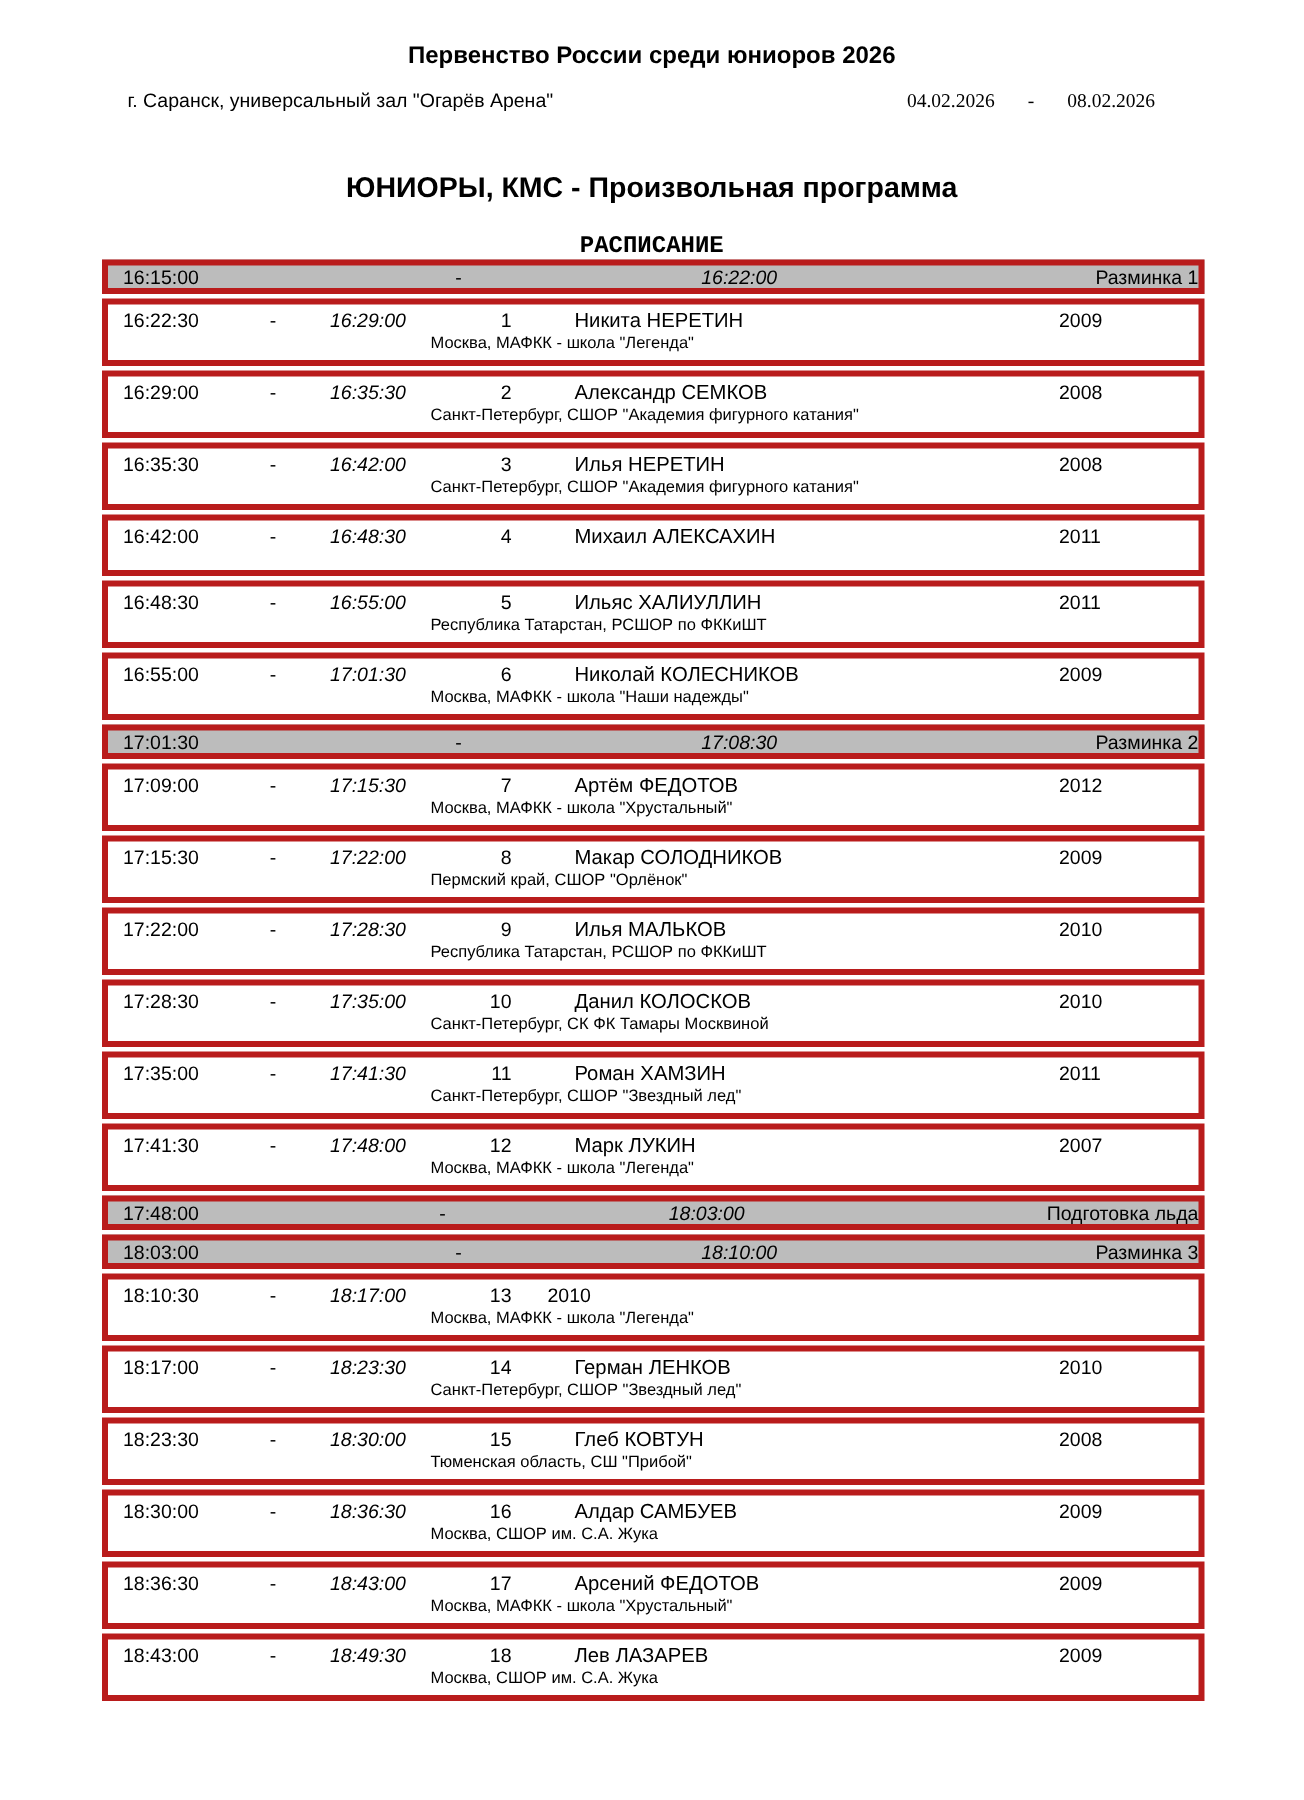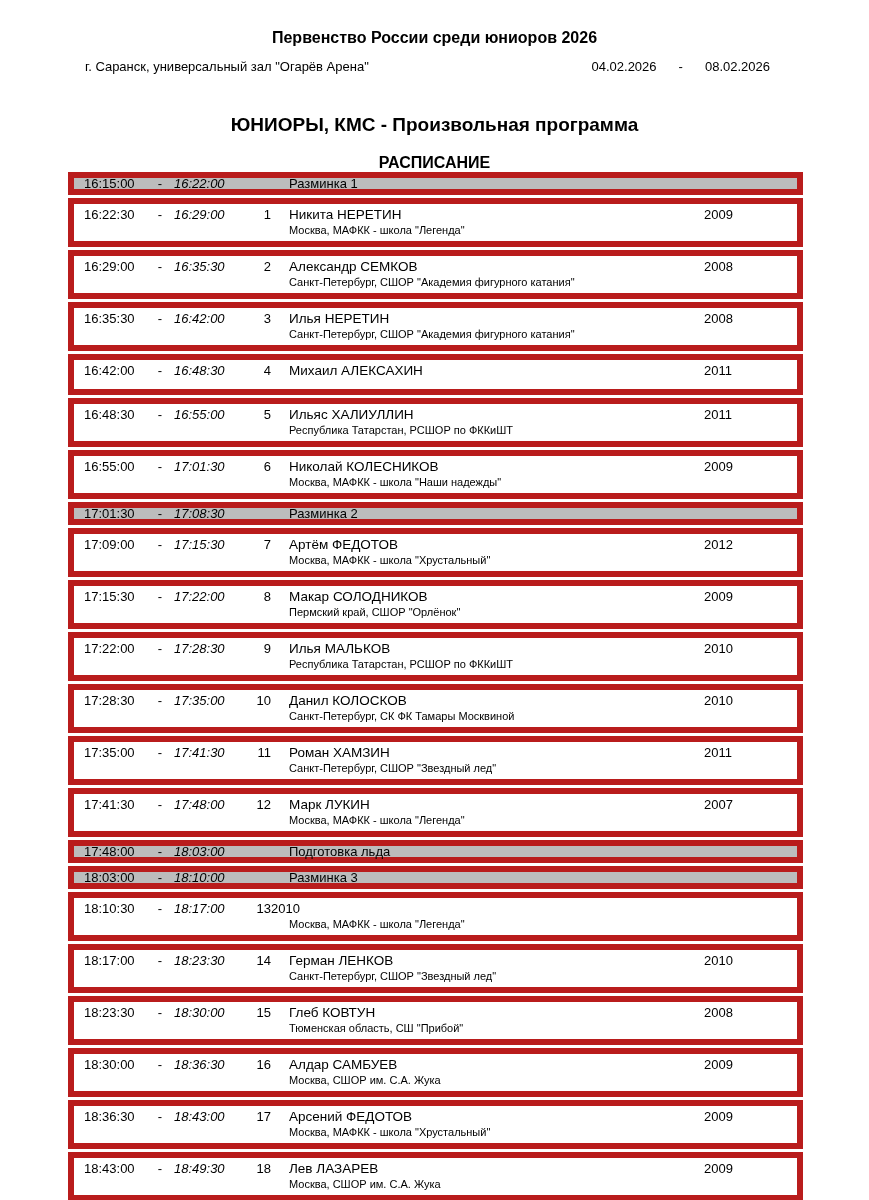--- a/index.html
+++ b/index.html
@@ -18,64 +18,67 @@
     font-size: 16px;
     line-height: 19px;
   }
   .sub-row {
     display: flex;
     justify-content: space-between;
     align-items: baseline;
     margin: 12px 99px 0 85px;
     font-size: 13px;
   }
-  .dates { display: flex; align-items: flex-end; }
+  .dates { display: flex; align-items: flex-end; font-family: Liberation Serif, serif; }
   .dates .date-sep { margin: 0 22px; }
 
   .category {
     margin-top: 40px;
     text-align: center;
     font-weight: bold;
     font-size: 19px;
   }
   .schedule-label {
     margin-top: 18px;
     text-align: center;
     font-weight: bold;
     font-size: 16px;
+    font-family: Liberation Mono, monospace;
   }
   .event-date {
     margin: 22px 0 10px 68px;
     font-weight: bold;
     font-size: 14px;
   }
 
   .schedule-table { margin: 0 66px 0 68px; }
   .row {
-    border: 6px solid #b91c1c;
+    border: 4px solid #b91c1c;
     margin-bottom: 3px;
     background: #fff;
+    justify-content: space-between;
   }
   .break-row {
     background: var(--break-bg, #bcbcbc);
     display: flex;
     align-items: center;
     height: 23px;
     font-size: 13px;
     padding-left: 10px;
   }
   .skater-row {
     padding: 3px 0 4px 10px;
     min-height: 41px;
   }
   .line1 {
     display: flex;
     align-items: baseline;
     font-size: 13px;
     line-height: 15px;
+    gap: 24px;
   }
   .c-start { width: 62px; }
   .c-dash  { width: 28px; text-align: center; }
   .c-end   { width: 62px; font-style: italic; }
   .c-num   { width: 35px; text-align: right; }
   .c-name  { margin-left: 18px; flex: 1; font-size: 13.5px; }
   .c-year  { width: 93px; flex: 0 0 93px; }
   .c-label { margin-left: 53px; }
   .line2 {
     margin-left: 205px;

